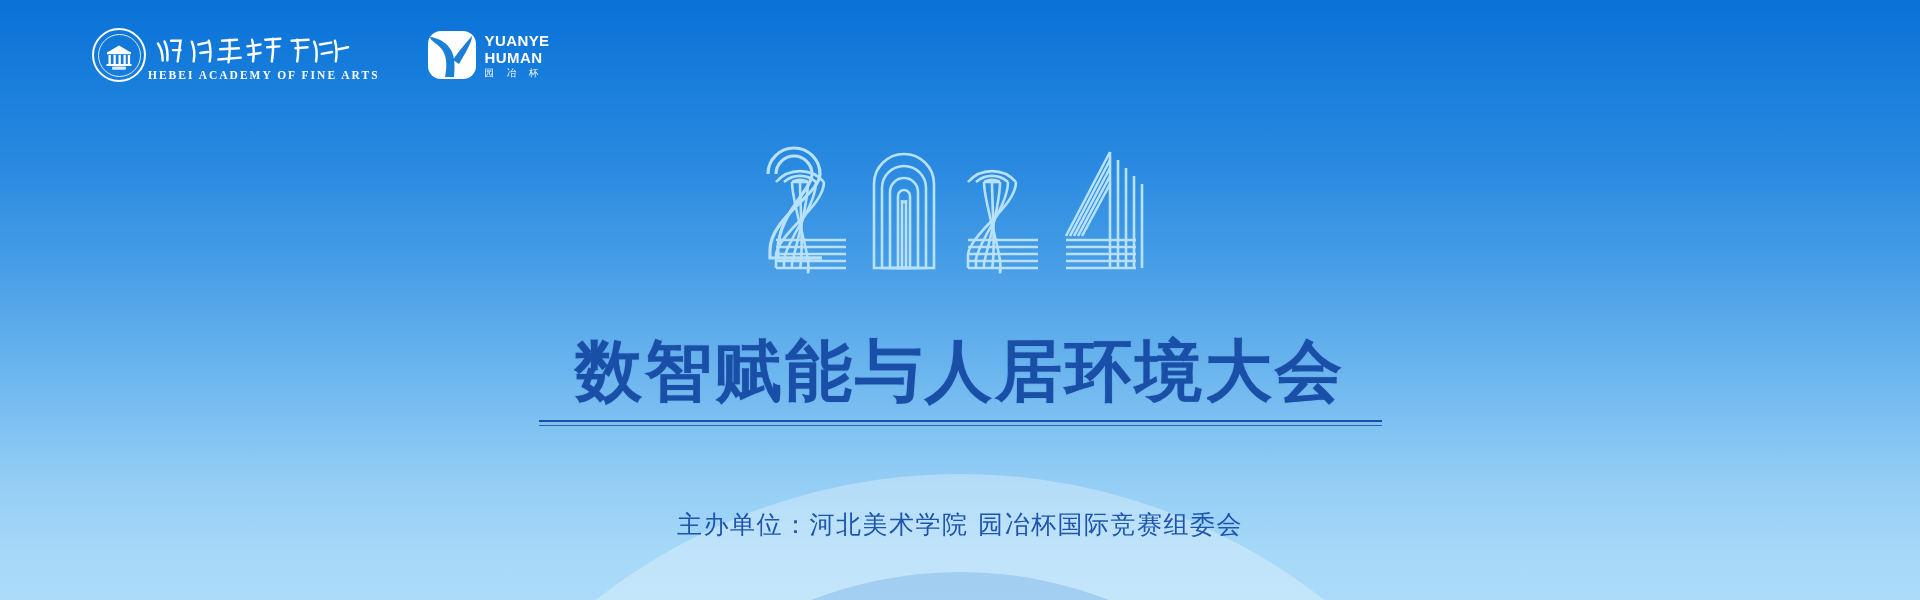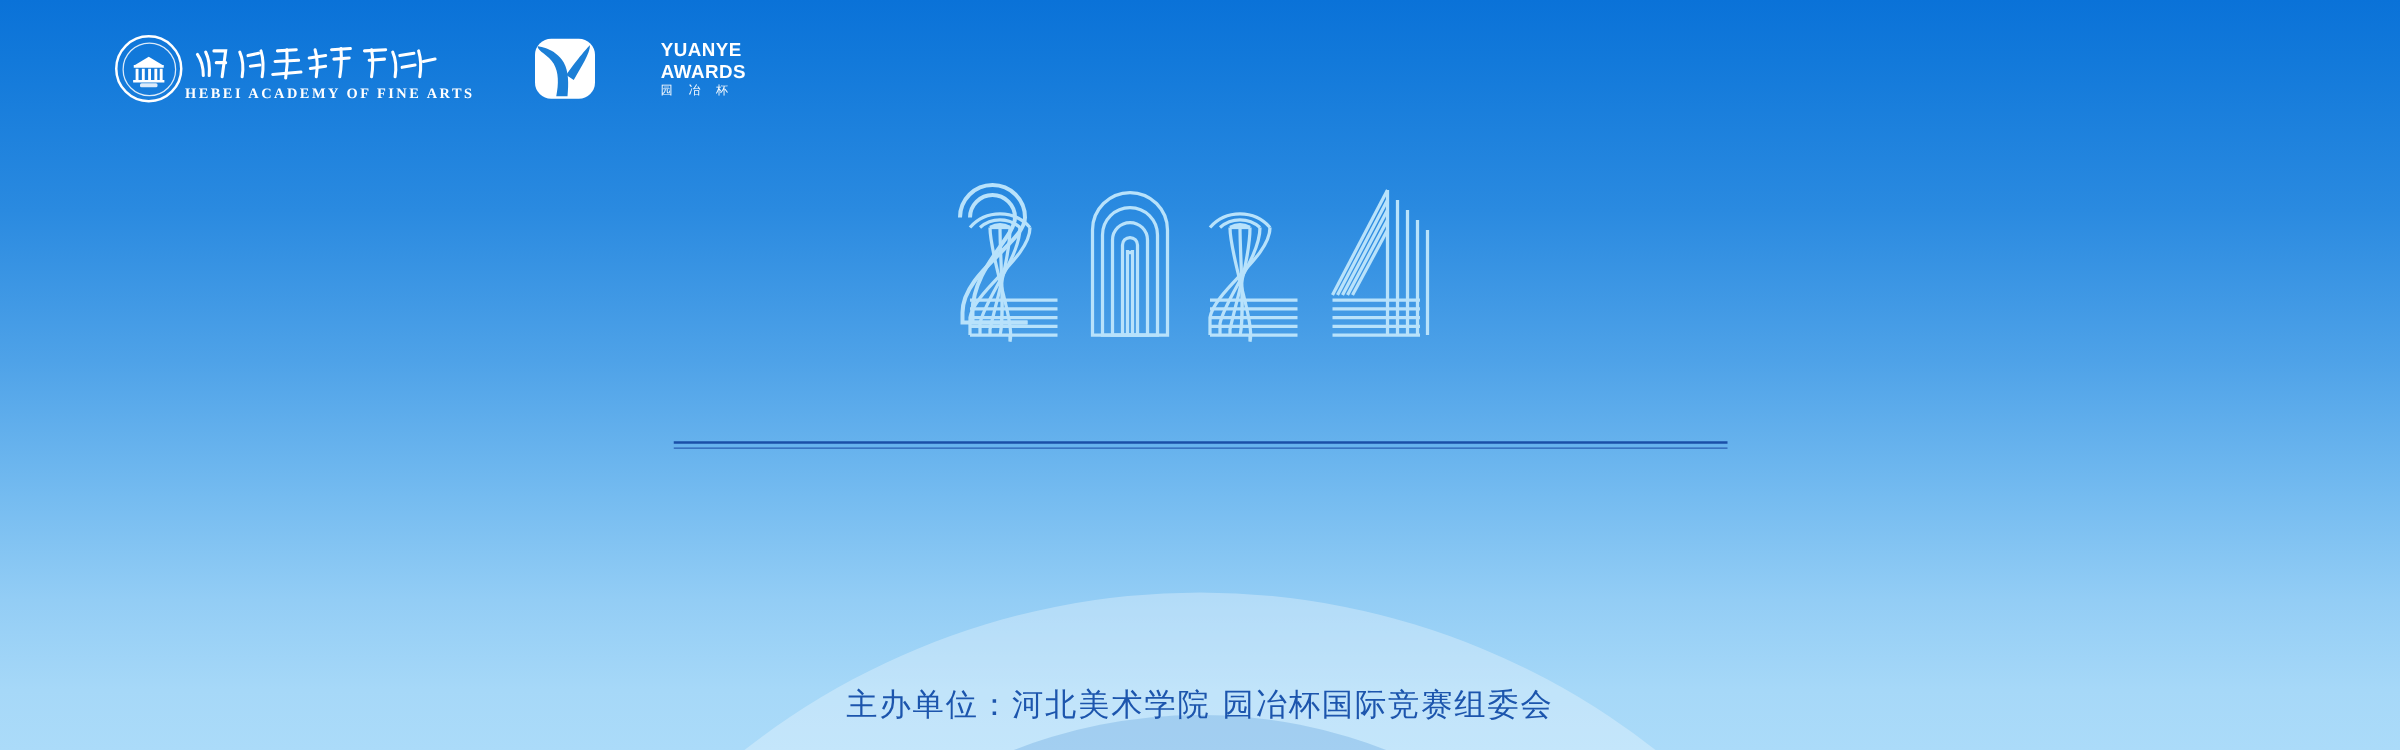--- a/index.html
+++ b/index.html
@@ -57,21 +57,21 @@
   .hebei-en{
     color:#ffffff;font-size:11.5px;letter-spacing:2.0px;
     font-family:"Liberation Serif","DejaVu Serif",serif;font-weight:bold;
     white-space:nowrap;line-height:1;
   }
   .yuanye-logo{display:flex;align-items:center;gap:9px;}
   .yuanye-mark{
     width:48px;height:48px;border-radius:13px;background:#ffffff;
     position:relative;flex:none;overflow:hidden;
   }
-  .yuanye-text{display:flex;flex-direction:column;line-height:1;margin-left:44px;}
+  .yuanye-text{display:flex;flex-direction:column;line-height:1;}
   .yuanye-en1,.yuanye-en2{
     color:#ffffff;font-weight:bold;font-size:15px;letter-spacing:.4px;
   }
   .yuanye-en2{margin-top:2px;}
   .yuanye-cn{
     color:#ffffff;font-size:9.5px;letter-spacing:5px;margin-top:3px;white-space:nowrap;
   }
 
   
   #year-graphic{
@@ -96,21 +96,21 @@
   .rule-wrap{margin-top:15px;width:843px;}
   .rule{height:2px;background:#1a4fa8;width:100%;}
   .rule.thin{height:1px;margin-top:3px;background:#2a5fb4;}
   .title-en{
     margin-top:9px;
     color:#1c55ad;
     font-size:21.5px;letter-spacing:.55px;white-space:nowrap;
     font-family:"Liberation Sans","DejaVu Sans",sans-serif;
   }
   .organizer{
-    position:absolute;left:0;right:0;top:547px;text-align:center;
+    position:absolute;left:0;right:0;top:508px;text-align:center;
     color:#1c55ad;font-size:25px;letter-spacing:1.5px;white-space:nowrap;
     font-family:"DejaVu Sans","Liberation Sans",sans-serif;
   }
 </style>
 </head>
 <body>
 
 <div id="banner">
 
   <div class="arc arc-outer"></div>
@@ -172,21 +172,21 @@
     <div class="yuanye-logo">
       <div class="yuanye-mark">
         <svg viewBox="0 0 48 48" width="48" height="48" aria-hidden="true">
           <path d="M2 6 C2 6 16 7 23 19 C27 26 27 36 26 46 L17 46 C19 36 19 27 15 20 C11 13 2 10 2 6 Z" fill="#1c7fd6"></path>
           <path d="M44 5 C44 5 33 17 25 29 L31 33 C37 22 44 12 44 5 Z" fill="#1c7fd6"></path>
           <path d="M0 0 L0 48 L7 48 C5 30 3 14 0 0 Z" fill="#1c7fd6" opacity=".0"></path>
         </svg>
       </div>
       <div class="yuanye-text">
         <div class="yuanye-en1">YUANYE</div>
-        <div class="yuanye-en2">AWARDS</div>
+        <div class="yuanye-en2">HUMAN</div>
         <div class="yuanye-cn">园 冶 杯</div>
       </div>
     </div>
 
   </div>
 
   <div id="year-graphic">
     <svg viewBox="0 0 400 152" aria-hidden="true">
       <defs>
         <g id="d2">
@@ -250,20 +250,21 @@
           <path d="M306 104 L376 104" fill="none" stroke="#b8e2fb" stroke-width="2.6" stroke-linecap="butt"></path>
           <path d="M306 111 L376 111" fill="none" stroke="#b8e2fb" stroke-width="2.6" stroke-linecap="butt"></path>
           <path d="M306 118 L376 118" fill="none" stroke="#b8e2fb" stroke-width="2.6" stroke-linecap="butt"></path>
           <path d="M306 125 L376 125" fill="none" stroke="#b8e2fb" stroke-width="2.6" stroke-linecap="butt"></path>
           <path d="M306 132 L376 132" fill="none" stroke="#b8e2fb" stroke-width="2.6" stroke-linecap="butt"></path>
         </g>
     </svg>
   </div>
 
   <div class="title-block">
+    <div class="title-cn">数智赋能与人居环境大会</div>
     <div class="rule-wrap">
       <div class="rule"></div>
       <div class="rule thin"></div>
     </div>
   </div>
 
   <div class="organizer">主办单位：河北美术学院  园冶杯国际竞赛组委会</div>
 
 </div>
 

